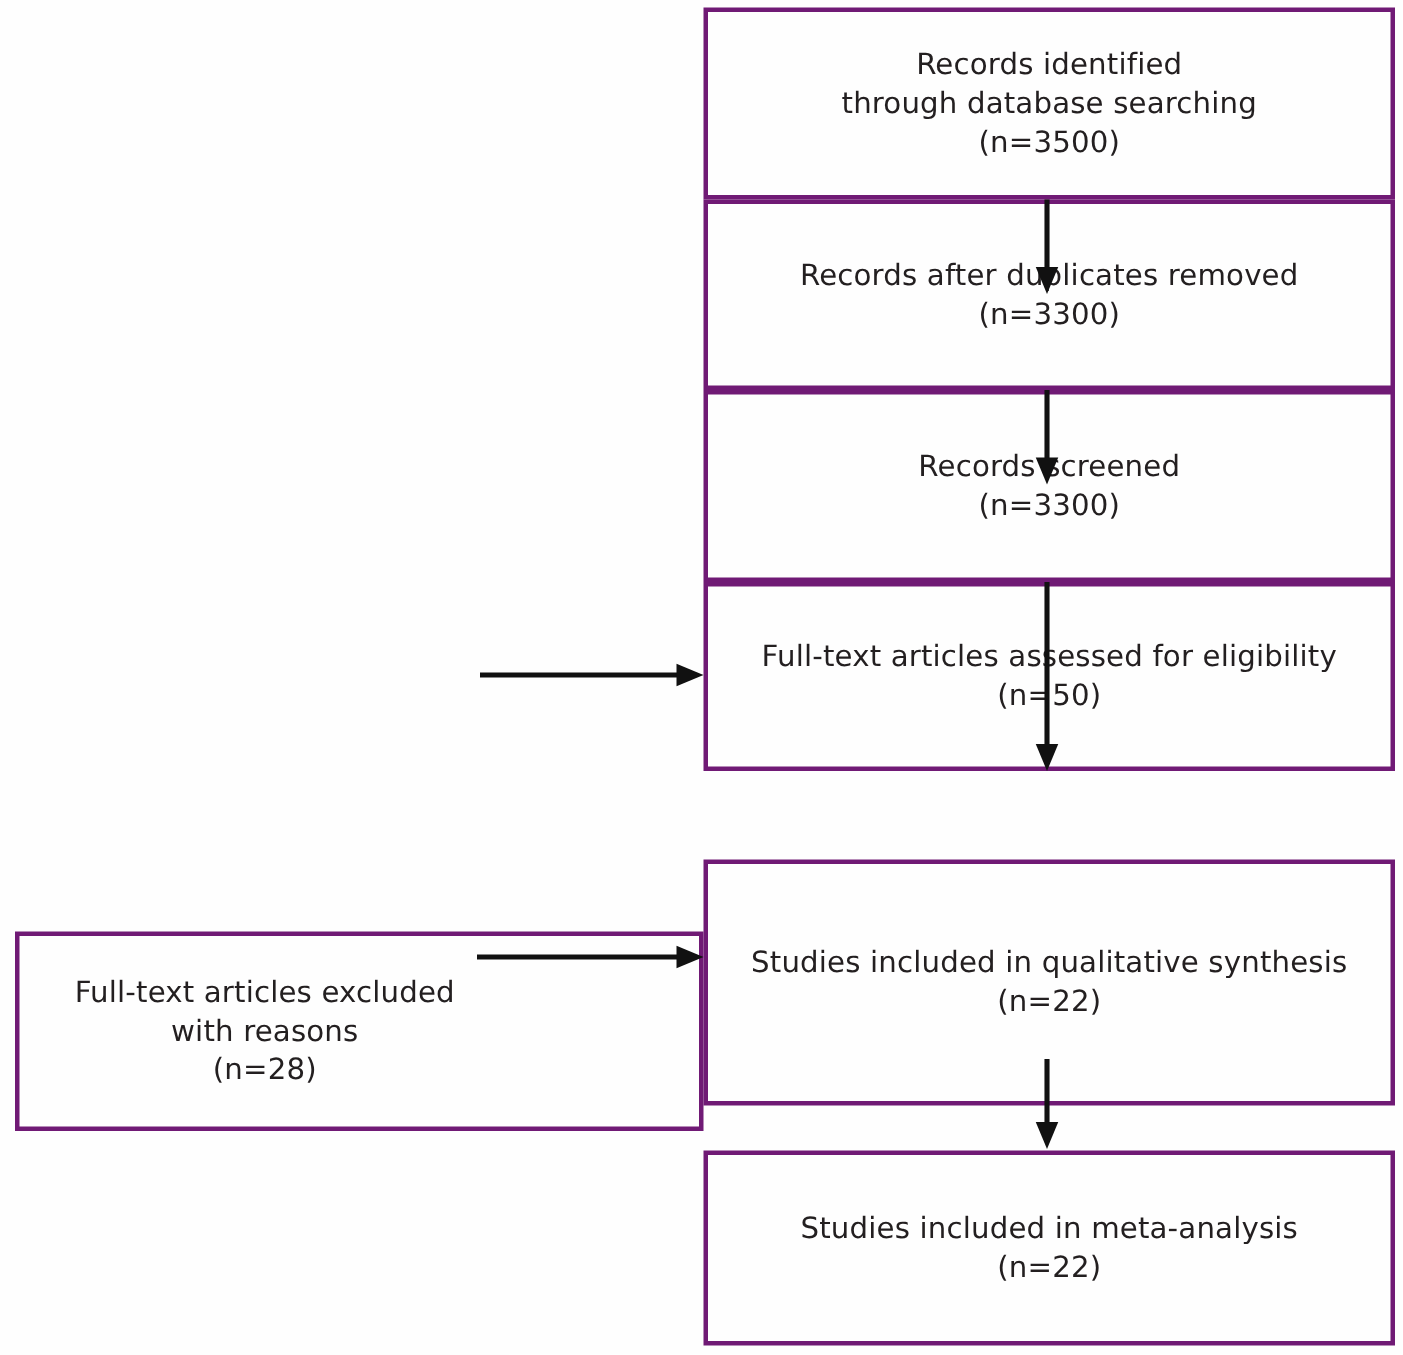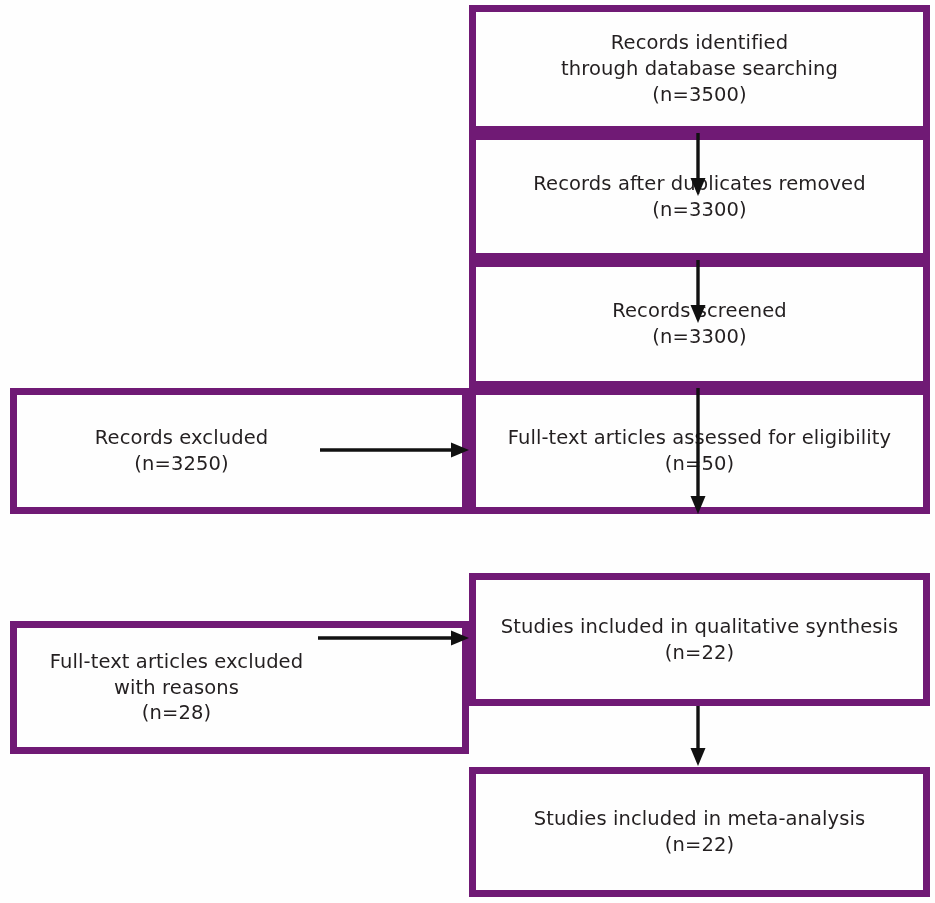--- a/index.html
+++ b/index.html
@@ -14,21 +14,21 @@
   #diagram {
     position: relative;
     width: 935px;
     height: 903px;
     background: #fefefe;
     overflow: hidden;
   }
   .box {
     position: absolute;
     box-sizing: border-box;
-    border: 7px solid #701a75;
+    border: 3px solid #701a75;
     background: transparent;
     display: flex;
     align-items: center;
     justify-content: center;
     text-align: center;
   }
   .box-text {
     font-size: 19.5px;
     line-height: 1.33;
     color: #231f20;
@@ -67,37 +67,33 @@
   <div class="box" style="left:469px; top:133px; width:461px; height:127px;">
     <span class="box-text">Records after duplicates removed
 (n=3300)</span>
   </div>
 
   <div class="box" style="left:469px; top:260px; width:461px; height:128px;">
     <span class="box-text">Records screened
 (n=3300)</span>
   </div>
 
-  <div class="box" style="left:10px; top:388px; width:459px; height:126px;">
-    <span class="box-text" style="transform:translateX(-58px);">Records excluded
-(n=3250)</span>
-  </div>
 
   <div class="box" style="left:469px; top:388px; width:461px; height:126px;">
     <span class="box-text">Full-text articles assessed for eligibility
 (n=50)</span>
   </div>
 
   <div class="box" style="left:10px; top:573px; width:459px; height:133px;margin-top:48px;">
     <span class="box-text" style="transform:translateX(-63px);">Full-text articles excluded
 with reasons
 (n=28)</span>
   </div>
 
-  <div class="box" style="left:469px; top:573px; width:461px; height:133px;">
+  <div class="box" style="left:469px; top:573px; width:461px; height:164px;">
     <span class="box-text">Studies included in qualitative synthesis
 (n=22)</span>
   </div>
 
   <div class="box" style="left:469px; top:767px; width:461px; height:130px;">
     <span class="box-text">Studies included in meta-analysis
 (n=22)</span>
   </div>
 
   <svg id="connectors" viewBox="0 0 935 903">

